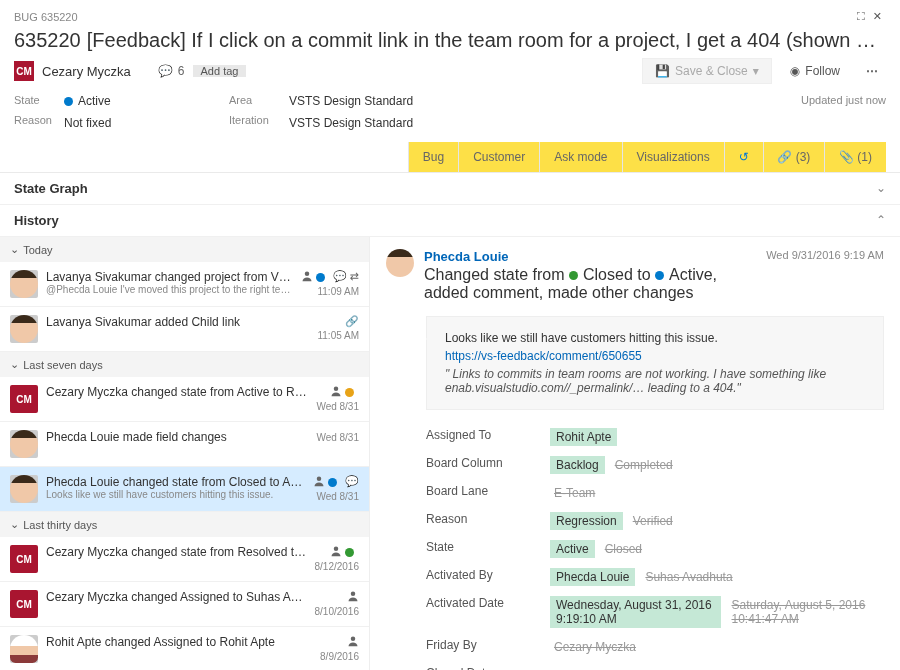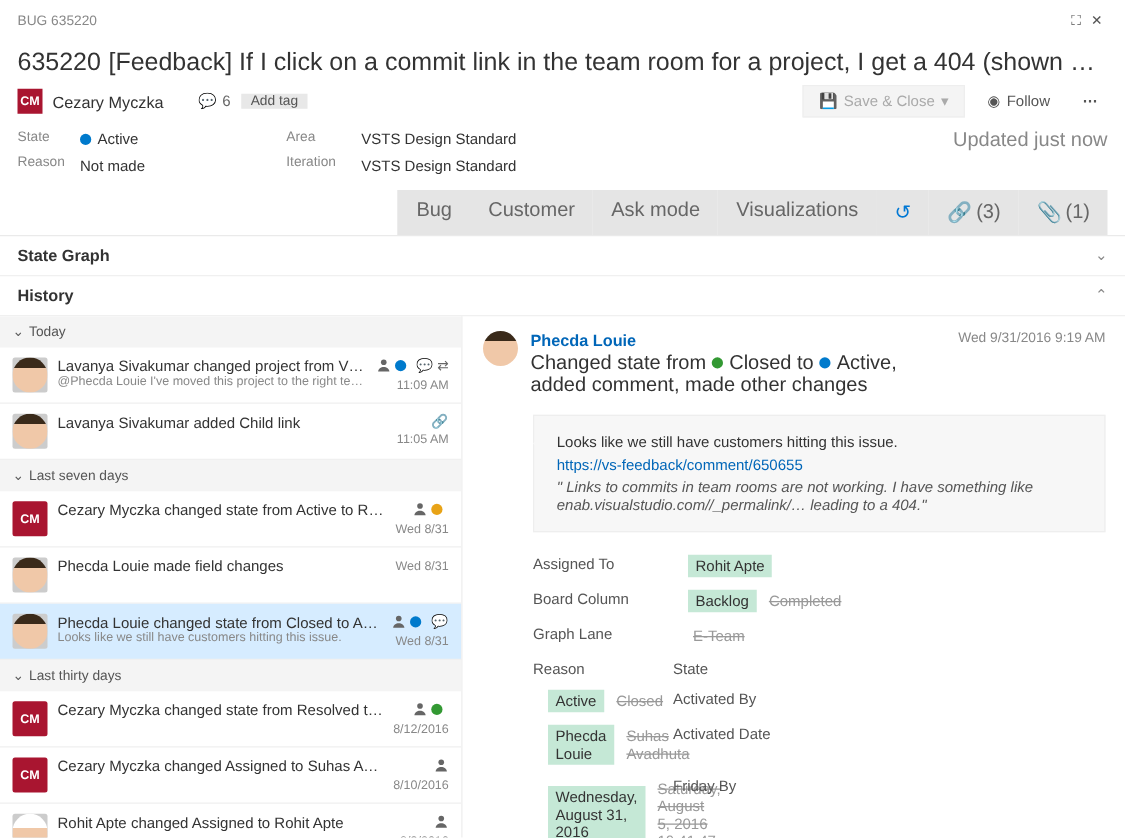--- a/index.html
+++ b/index.html
@@ -1,43 +1,43 @@
 <!DOCTYPE html>
 <html><head>
 <meta charset="utf-8">
 <style>
 * { box-sizing: border-box; margin: 0; padding: 0; font-family: "Segoe UI", Arial, sans-serif; }
 body { width: 900px; height: 670px; background: #fff; color: #333; font-size: 12px; overflow: hidden; }
 .header { padding: 8px 14px 0; }
 .breadcrumb { color: #888; font-size: 11px; display: flex; align-items: center; }
 .spacer { flex: 1; }
 .icon-btn { cursor: pointer; padding: 2px 4px; color: #555; }
-.title-row { display: flex; align-items: center; margin-top: 14px; }
+.title-row { display: flex; align-items: center; margin-top: 4px; }
 .title-id { font-size: 20px; color: #333; margin-right: 6px; }
 .title-text { font-size: 20px; color: #333; white-space: nowrap; overflow: hidden; text-overflow: ellipsis; }
 .row2 { display: flex; align-items: center; margin-top: 6px; gap: 8px; }
 .avatar-sq { width: 20px; height: 20px; background: #a91530; color: #fff; font-size: 10px; display: flex; align-items: center; justify-content: center; font-weight: bold; }
 .assignee { font-size: 13px; color: #333; }
 .comments { margin-left: 20px; color: #666; display: flex; align-items: center; gap: 4px; }
 .addtag { background: #e8e8e8; padding: 0 8px; font-size: 11px; color: #555; cursor: pointer; }
 .saveclose { background: #f4f4f4; color: #aaa; padding: 5px 12px; font-size: 12px; display: flex; align-items: center; gap: 5px; border: 1px solid #eee; }
 .follow { padding: 5px 10px; display: flex; align-items: center; gap: 5px; color: #555; cursor: pointer; }
 .dots { padding: 5px 8px; color: #555; cursor: pointer; font-weight: bold; }
 .fields { display: flex; padding: 10px 14px 12px; font-size: 12px; }
 .fcol { display: flex; flex-direction: column; gap: 8px; }
 .fcol.labels { width: 50px; color: #888; font-size: 11px; }
 .fcol.vals { width: 150px; }
 .fcol.labels2 { width: 60px; color: #888; font-size: 11px; margin-left: 15px; }
 .dot { width: 9px; height: 9px; border-radius: 50%; display: inline-block; margin-right: 5px; vertical-align: middle; }
 .dot.blue { background: #007acc; }
 .dot.green { background: #339933; }
 .dot.orange { background: #e8a317; }
-.updated { color: #888; font-size: 16px; }
+.updated { color: #888; font-size: 11px; }
 .tabbar { display: flex; justify-content: flex-end; padding: 0 14px; border-bottom: 1px solid #eaeaea; }
-.tab { padding: 8px 14px; color: #666; font-size: 16px; cursor: pointer; background: #e5e5e5; border-left: 1px solid #e5e5e5; }
+.tab { padding: 8px 14px; color: #666; font-size: 12px; cursor: pointer; background: #fde047; border-left: 1px solid #e5e5e5; }
 .tab.icon-tab { display: flex; align-items: center; gap: 3px; }
 .tab.active { color: #0078d4; }
 .section { padding: 8px 14px; display: flex; align-items: flex-start; justify-content: space-between; border-bottom: 1px solid #f0f0f0; gap: 20px; }
 .section-title { font-size: 13px; font-weight: 600; color: #333; }
 .chev { color: #888; cursor: pointer; }
 .content { display: flex; height: 480px; }
 .left { width: 370px; border-right: 1px solid #eee; overflow-y: auto; }
 .group-hdr { padding: 6px 10px; background: #f4f4f4; font-size: 11px; color: #555; display: flex; align-items: center; gap: 4px; cursor: pointer; }
 .hitem { display: flex; padding: 8px 10px; gap: 8px; border-bottom: 1px solid #f0f0f0; cursor: pointer; }
 .hitem.selected { background: #d6ecff; }
@@ -104,21 +104,21 @@
   </div>
 </div>
 
 <div class="fields">
   <div class="fcol labels">
     <span>State</span>
     <span>Reason</span>
   </div>
   <div class="fcol vals">
     <span><span class="dot blue"></span><span>Active</span></span>
-    <span>Not made</span>
+    <span>Not fixed</span>
   </div>
   <div class="fcol labels2">
     <span>Area</span>
     <span>Iteration</span>
   </div>
   <div class="fcol vals" style="width:200px">
     <span>VSTS Design Standard</span>
     <span>VSTS Design Standard</span>
   </div>
   <span class="spacer"></span>
@@ -330,26 +330,30 @@
   <div class="field-label">Assigned To</div>
   <div class="field-val">
     <span class="newval">Rohit Apte</span>
 
   </div>
   <div class="field-label">Board Column</div>
   <div class="field-val">
     <span class="newval">Backlog</span>
     <span class="oldval">Completed</span>
   </div>
-  <div class="field-label">Graph Lane</div>
+  <div class="field-label">Board Lane</div>
   <div class="field-val">
 
     <span class="oldval">E-Team</span>
   </div>
   <div class="field-label">Reason</div>
+  <div class="field-val">
+    <span class="newval">Regression</span>
+    <span class="oldval">Verified</span>
+  </div>
   <div class="field-label">State</div>
   <div class="field-val">
     <span class="newval">Active</span>
     <span class="oldval">Closed</span>
   </div>
   <div class="field-label">Activated By</div>
   <div class="field-val">
     <span class="newval">Phecda Louie</span>
     <span class="oldval">Suhas Avadhuta</span>
   </div>

